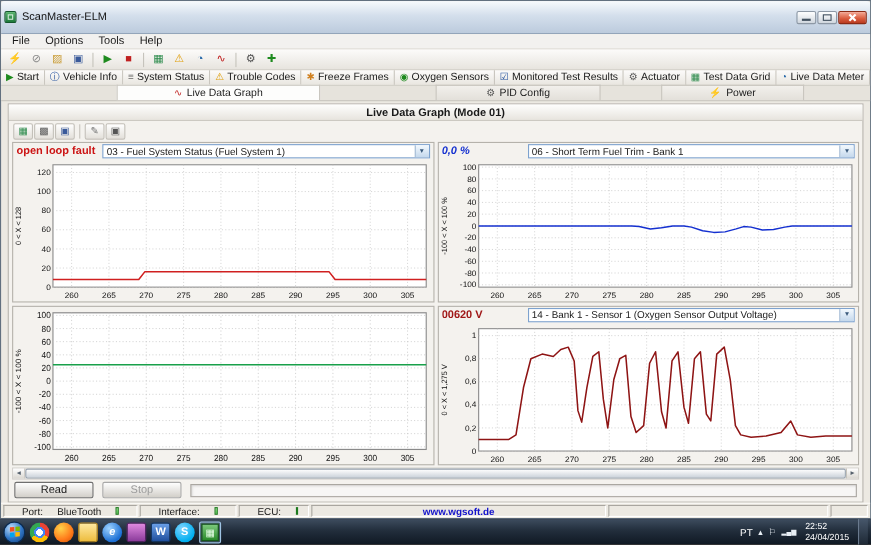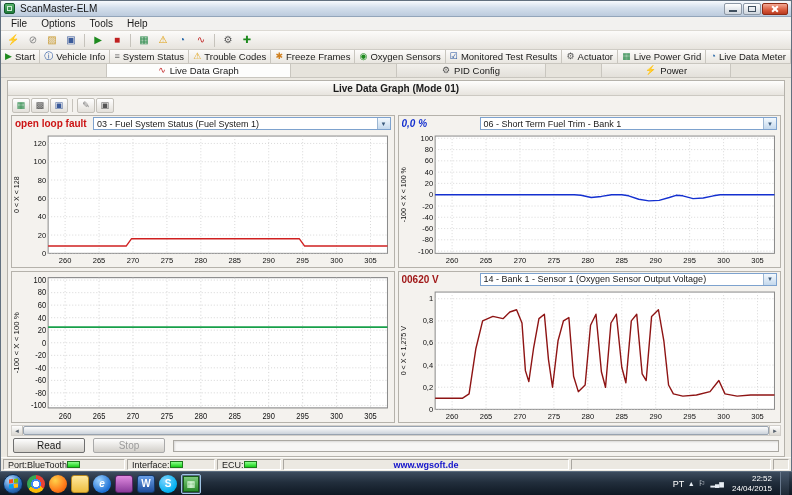--- a/index.html
+++ b/index.html
@@ -2,21 +2,21 @@
 <html><head>
 <meta charset="utf-8">
 <style>
   *{box-sizing:border-box;margin:0;padding:0}
   html,body{width:792px;height:495px;overflow:hidden;background:#000}
   body{font-family:"Liberation Sans",sans-serif;font-size:10px;color:#1a1a1a}
   .screen{width:792px;height:495px;display:flex;flex-direction:column}
   .window{flex:1;display:flex;flex-direction:column;background:#ece9e2;border:1px solid #62707f;border-bottom:none;min-height:0}
 
   
-  .titlebar{height:16px;background:linear-gradient(#f7fafd,#d4dfec 45%,#bccbdd);display:flex;align-items:center;padding:0 3px;border-bottom:1px solid #93a5ba;border-radius:3px 3px 0 0}
+  .titlebar{height:30px;background:linear-gradient(#f7fafd,#d4dfec 45%,#bccbdd);display:flex;align-items:center;padding:0 3px;border-bottom:1px solid #93a5ba;border-radius:3px 3px 0 0}
   .app-icon{width:11px;height:11px;background:linear-gradient(#57b36b,#1e7a3a);border:1px solid #12572a;border-radius:2px;position:relative}
   .app-icon:before{content:"";position:absolute;inset:2px;border:1px solid #cfe9d6}
   .title-text{margin-left:5px;flex:1;font-size:10px;color:#111}
   .winbtn{width:18px;height:12px;margin-left:1px;border:1px solid #8d98a5;border-radius:2px;background:linear-gradient(#ffffff,#cfd6de);position:relative}
   .winbtn.min:before{content:"";position:absolute;left:4px;right:4px;bottom:2px;height:2px;background:#41505f}
   .winbtn.max:before{content:"";position:absolute;left:4px;right:4px;top:2px;bottom:2px;border:1px solid #41505f}
   .winbtn.close{width:26px;background:linear-gradient(#f4a894,#d95a3c 60%,#b93a20);border-color:#8c2a14}
   .winbtn.close:before,.winbtn.close:after{content:"";position:absolute;left:50%;top:50%;width:8px;height:2px;background:#fff;transform:translate(-50%,-50%) rotate(45deg)}
   .winbtn.close:after{transform:translate(-50%,-50%) rotate(-45deg)}
 
@@ -57,21 +57,21 @@
   .hs-btn.right{border-right:none;border-left:1px solid #c6c3bc}
   .hs-thumb{flex:1;margin:0;background:linear-gradient(#fdfdfd,#ccd3db);border:1px solid #98a3b0;border-radius:2px}
 
   .controls{height:19px;display:flex;align-items:center;gap:8px;padding:1px 5px 3px}
   .btn{width:72px;height:15px;border:1px solid #6f6f6f;border-radius:2px;background:linear-gradient(#fefefe,#d2cfc9);font-size:10px;text-align:center;line-height:13px}
   .btn.disabled{color:#9b9b9b;border-color:#a9a9a9}
   .progress{flex:1;height:12px;border:1px solid #aaa7a1;background:#f7f6f5;box-shadow:inset 1px 1px 2px rgba(0,0,0,.12)}
 
   
   .statusbar{height:14px;background:#ece9e2;display:flex;gap:2px;padding:1px 2px;border-top:1px solid #fbfaf8}
-  .sseg{border:1px solid;border-color:#a9a6a0 #ffffff #ffffff #a9a6a0;display:flex;align-items:center;gap:0;padding:0 4px;font-size:9px;white-space:nowrap}
+  .sseg{border:1px solid;border-color:#a9a6a0 #ffffff #ffffff #a9a6a0;display:flex;align-items:center;gap:13px;padding:0 16px;font-size:9px;white-space:nowrap}
   .led{width:13px;height:7px;background:linear-gradient(#8cff8c,#18d018);border:1px solid #1d7a1d}
   .website{font-weight:bold;color:#1414cc;width:100%;text-align:center}
   .seg-port{width:122px}.seg-if{width:88px}.seg-ecu{width:64px}.seg-web{flex:1;justify-content:flex-start}.seg-sp1{width:200px}.seg-sp2{width:16px}
 
   
   .taskbar{height:24px;background:linear-gradient(#3d4c5e,#222e3c 45%,#0f1823);display:flex;align-items:center;gap:4px;padding:0 3px;border-top:1px solid #5c6c7e}
   .orb{width:20px;height:20px;border-radius:50%;background:radial-gradient(circle at 35% 28%,#bfe1ff,#2f74c4 55%,#123b72);border:1px solid #0a2a50;display:flex;align-items:center;justify-content:center}
   .orb-flag{width:9px;height:9px;display:grid;grid-template-columns:1fr 1fr;grid-template-rows:1fr 1fr;gap:1px;transform:skewY(-5deg)}
   .orb-flag i{display:block}
   .orb-flag i:nth-child(1){background:#f25022}.orb-flag i:nth-child(2){background:#7fba00}
@@ -82,21 +82,21 @@
   .i-folder{background:linear-gradient(#ffe9a0,#edbd3e);border:1px solid #b98a20}
   .i-ie{border-radius:50%;background:radial-gradient(circle at 35% 30%,#9fd4ff,#1c6fd4 70%);font-style:italic}
   .i-media{background:linear-gradient(#e08ae0,#8a3a9a);border:1px solid #5a2468}
   .i-word{background:linear-gradient(#6aa0e8,#1f4e9c);border:1px solid #143868}
   .i-skype{border-radius:50%;background:radial-gradient(circle at 35% 30%,#7fd4ff,#00aff0 70%)}
   .tb-active{border:1px solid #9fc4e4;border-radius:2px;background:rgba(170,205,240,.28);padding:1px}
   .i-chip{width:16px;height:16px;background:linear-gradient(#7cc97c,#2a8a2a);border:1px solid #145a14;display:flex;align-items:center;justify-content:center;color:#eaffea;font-size:9px}
   .tray{margin-left:auto;display:flex;align-items:center;gap:5px;color:#fff}
   .tray-txt{font-size:9px;color:#fff}
   .tray-ico{font-size:8px;color:#e8eef4;line-height:1}
-  .clock{text-align:right;font-size:8px;line-height:1.25;color:#fff;padding:0 3px}
+  .clock{text-align:left;font-size:8px;line-height:1.25;color:#fff;padding:0 3px}
   .show-desktop{width:9px;height:24px;background:linear-gradient(#46566a,#1c2733);border-left:1px solid #6a7a8e}
 </style>
 </head>
 <body>
 
 <div class="screen">
   <div class="window">
 
     <div class="titlebar">
       <div class="app-icon"></div>
@@ -183,21 +183,21 @@
       <div class="tab1">
           <span class="ticon" style="color:#1f4e9c">☑</span>
           <span>Monitored Test Results</span>
         </div>
       <div class="tab1">
           <span class="ticon" style="color:#555">⚙</span>
           <span>Actuator</span>
         </div>
       <div class="tab1">
           <span class="ticon" style="color:#2a8a4a">▦</span>
-          <span>Live Power Grid</span>
+          <span>Test Data Grid</span>
         </div>
       <div class="tab1">
           <span class="ticon" style="color:#2a6aaa">◔</span>
           <span>Live Data Meter</span>
         </div>
     </div>
 
     <div class="tabrow2">
       <div class="tab2 active t-ldg">
           <span class="ticon" style="color:#c02020">∿</span>

